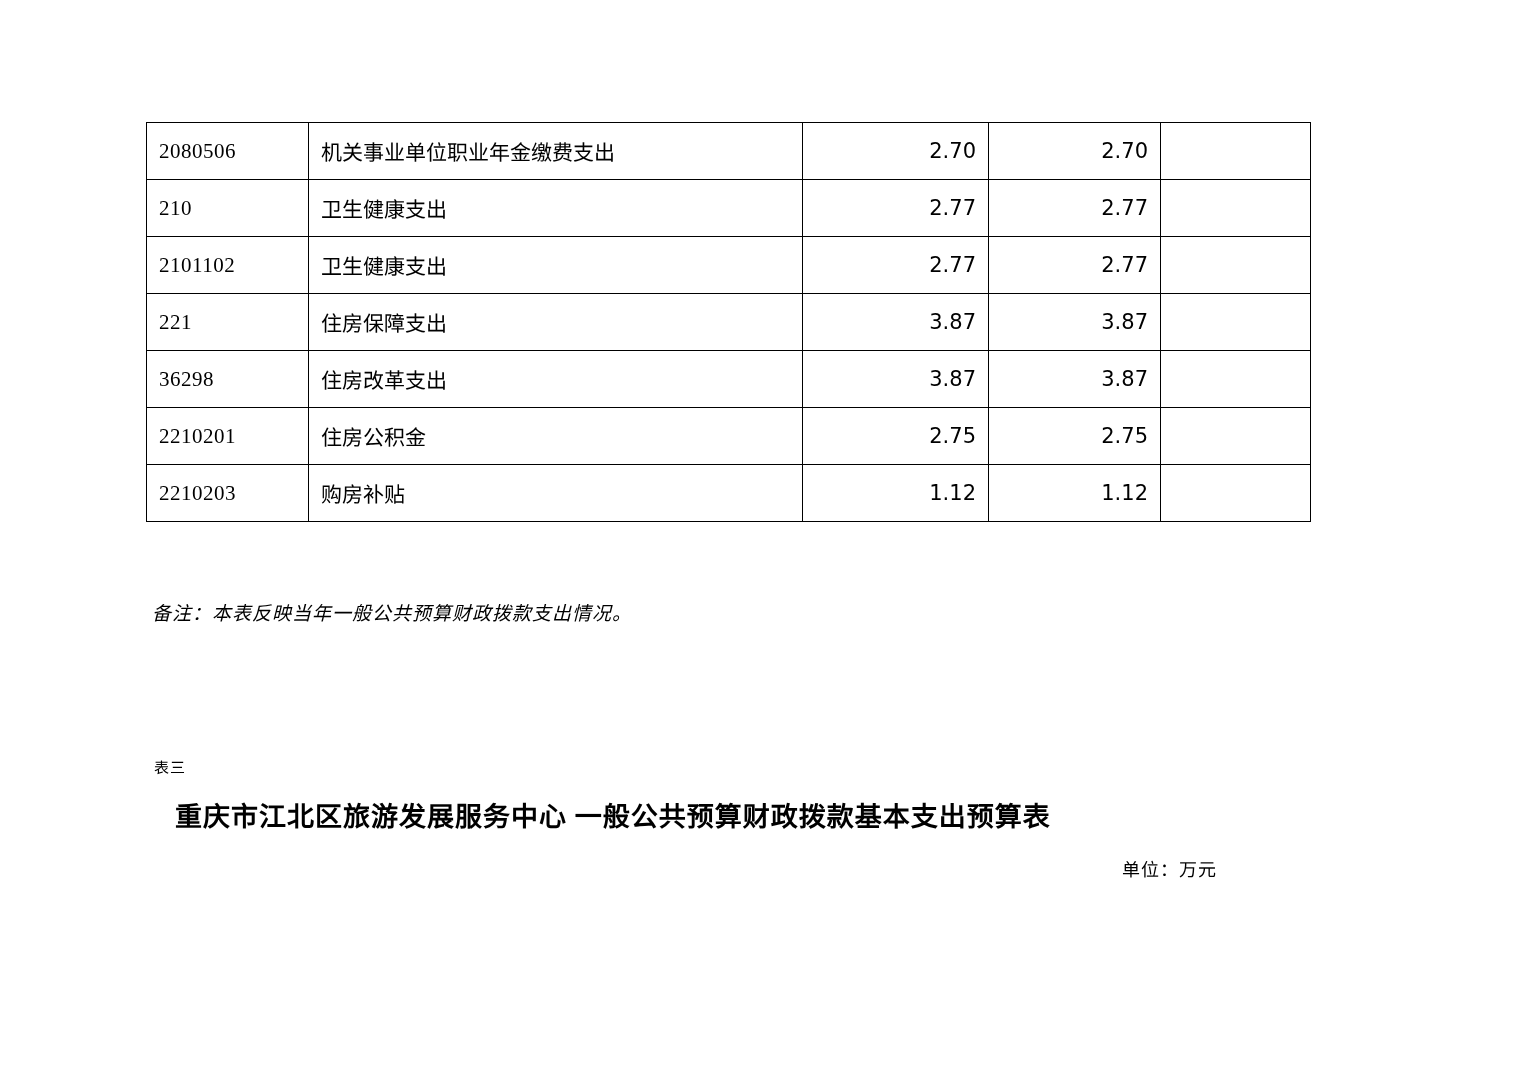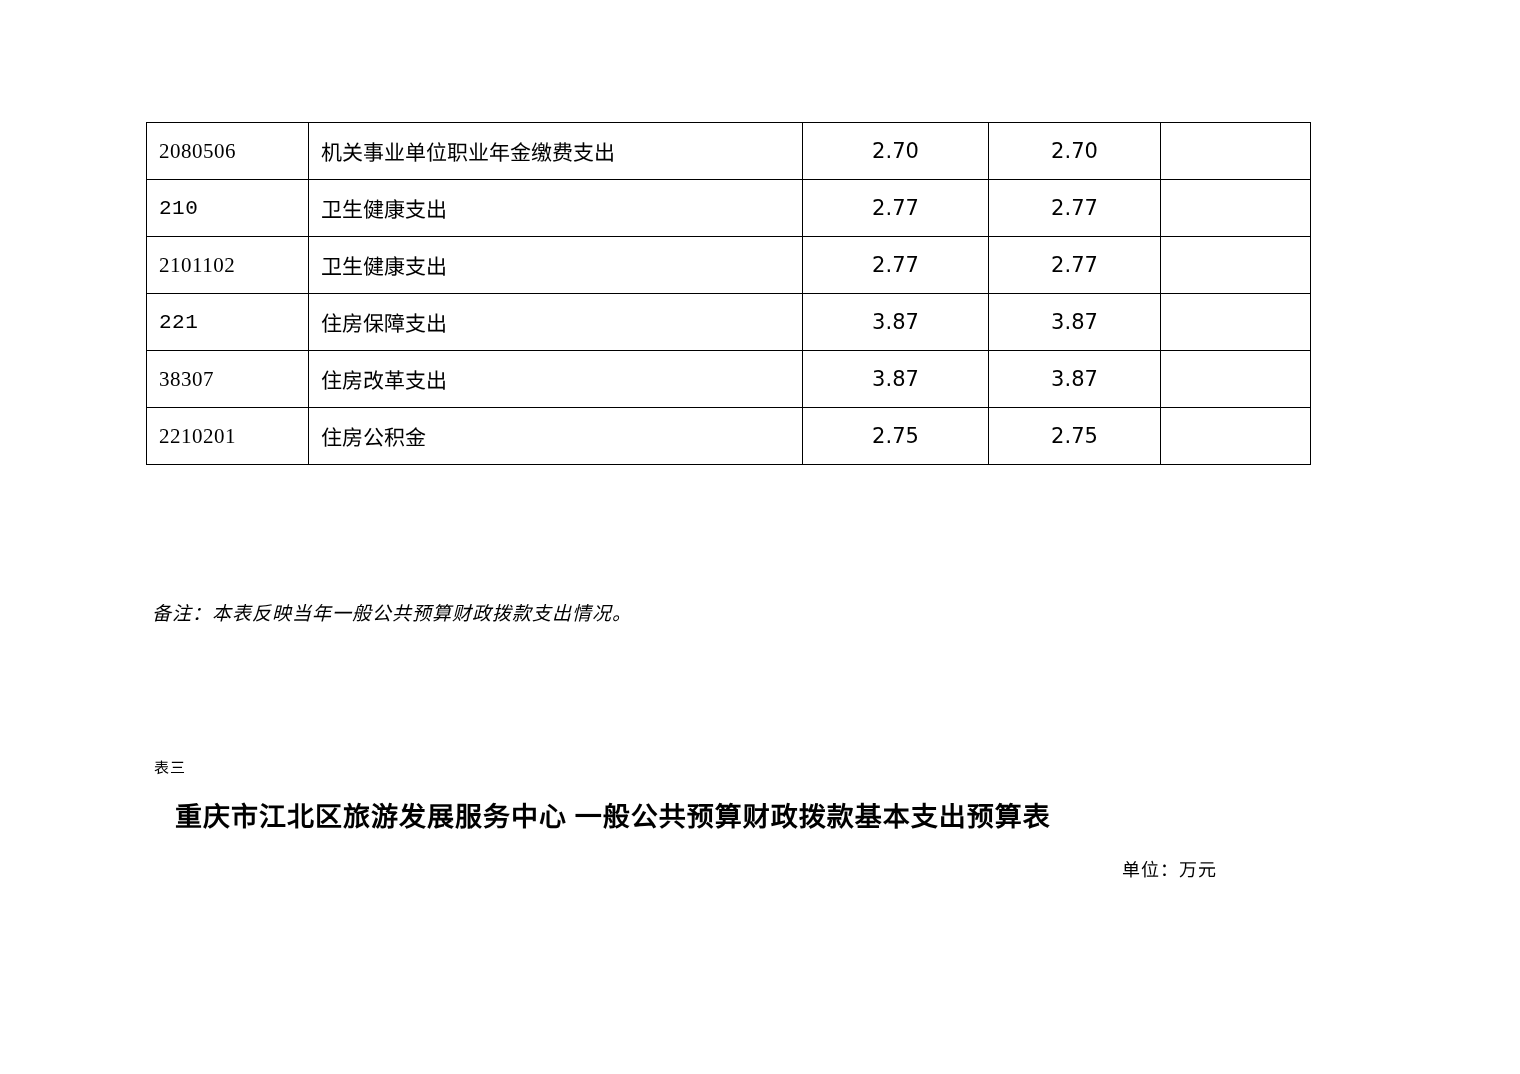--- a/index.html
+++ b/index.html
@@ -44,31 +44,31 @@
   .col-name   { width: 494px; }
   .col-v1     { width: 186px; }
   .col-v2     { width: 172px; }
   .col-v3     { width: 150px; }
 
   .cell-code {
     font-family: "Liberation Serif", "DejaVu Serif", serif;
     font-size: 17px;
     letter-spacing: 0.5px;
   }
-  .indent-0 { padding-left: 16px; font-family: Liberation Mono, monospace; }
+  .indent-0 { padding-left: 16px; }
   .indent-1 { padding-left: 26px; }
 
   .cell-name {
     font-size: 18px;
   }
   .name-indent-0 { padding-left: 22px; }
   .name-indent-1 { padding-left: 40px; }
 
   .cell-num {
-    text-align: center;
+    text-align: right;
     padding-right: 26px;
     font-family: "DejaVu Sans", "Liberation Sans", sans-serif;
     font-size: 19px;
   }
 
   
   .remark {
     position: absolute;
     left: 152px;
     top: 598px;
@@ -139,31 +139,38 @@
         <td class="cell-num"></td>
       </tr>
       <tr>
         <td class="cell-code indent-0">221</td>
         <td class="cell-name name-indent-0">住房保障支出</td>
         <td class="cell-num">3.87</td>
         <td class="cell-num">3.87</td>
         <td class="cell-num"></td>
       </tr>
       <tr>
-        <td class="cell-code indent-1">38307</td>
+        <td class="cell-code indent-1">36298</td>
         <td class="cell-name name-indent-1">住房改革支出</td>
         <td class="cell-num">3.87</td>
         <td class="cell-num">3.87</td>
         <td class="cell-num"></td>
       </tr>
       <tr>
         <td class="cell-code indent-1">2210201</td>
         <td class="cell-name name-indent-1">住房公积金</td>
         <td class="cell-num">2.75</td>
         <td class="cell-num">2.75</td>
+        <td class="cell-num"></td>
+      </tr>
+      <tr>
+        <td class="cell-code indent-1">2210203</td>
+        <td class="cell-name name-indent-0">购房补贴</td>
+        <td class="cell-num">1.12</td>
+        <td class="cell-num">1.12</td>
         <td class="cell-num"></td>
       </tr>
     </tbody>
   </table>
 
   <div class="remark">备注：本表反映当年一般公共预算财政拨款支出情况。</div>
 
   <div class="table-label">表三</div>
   <div class="doc-title">重庆市江北区旅游发展服务中心  一般公共预算财政拨款基本支出预算表</div>
   <div class="unit-note">单位：万元</div>

